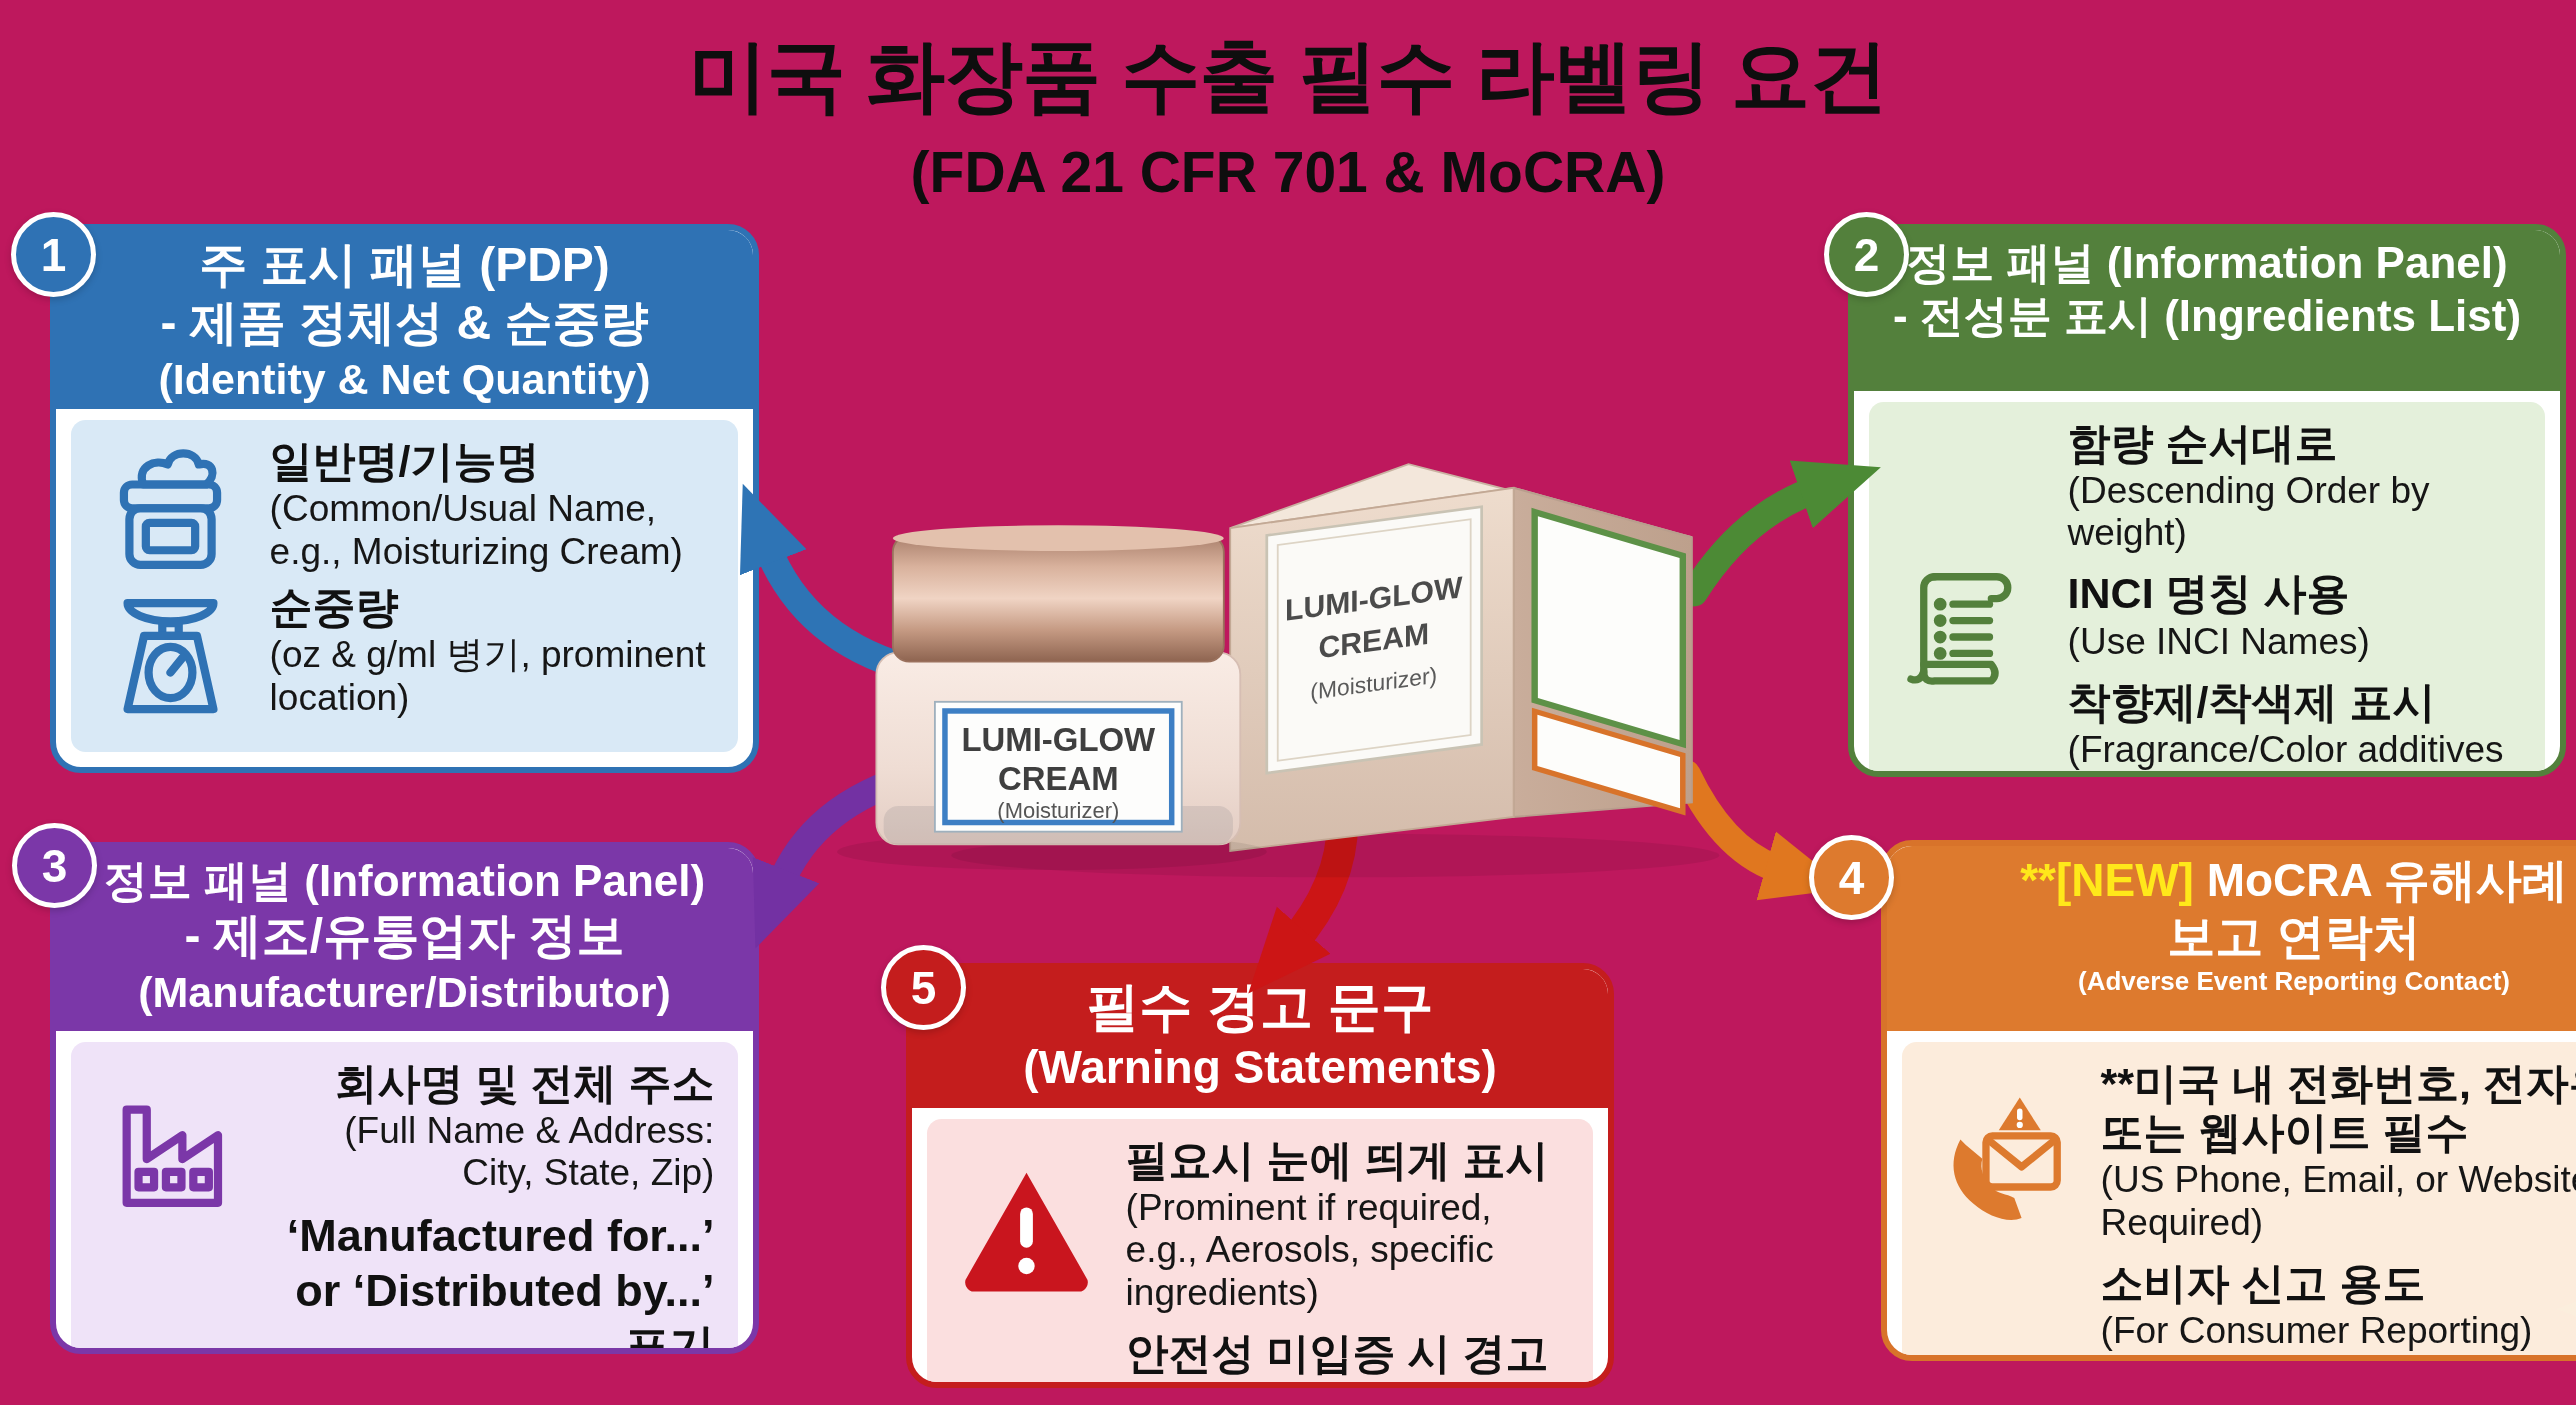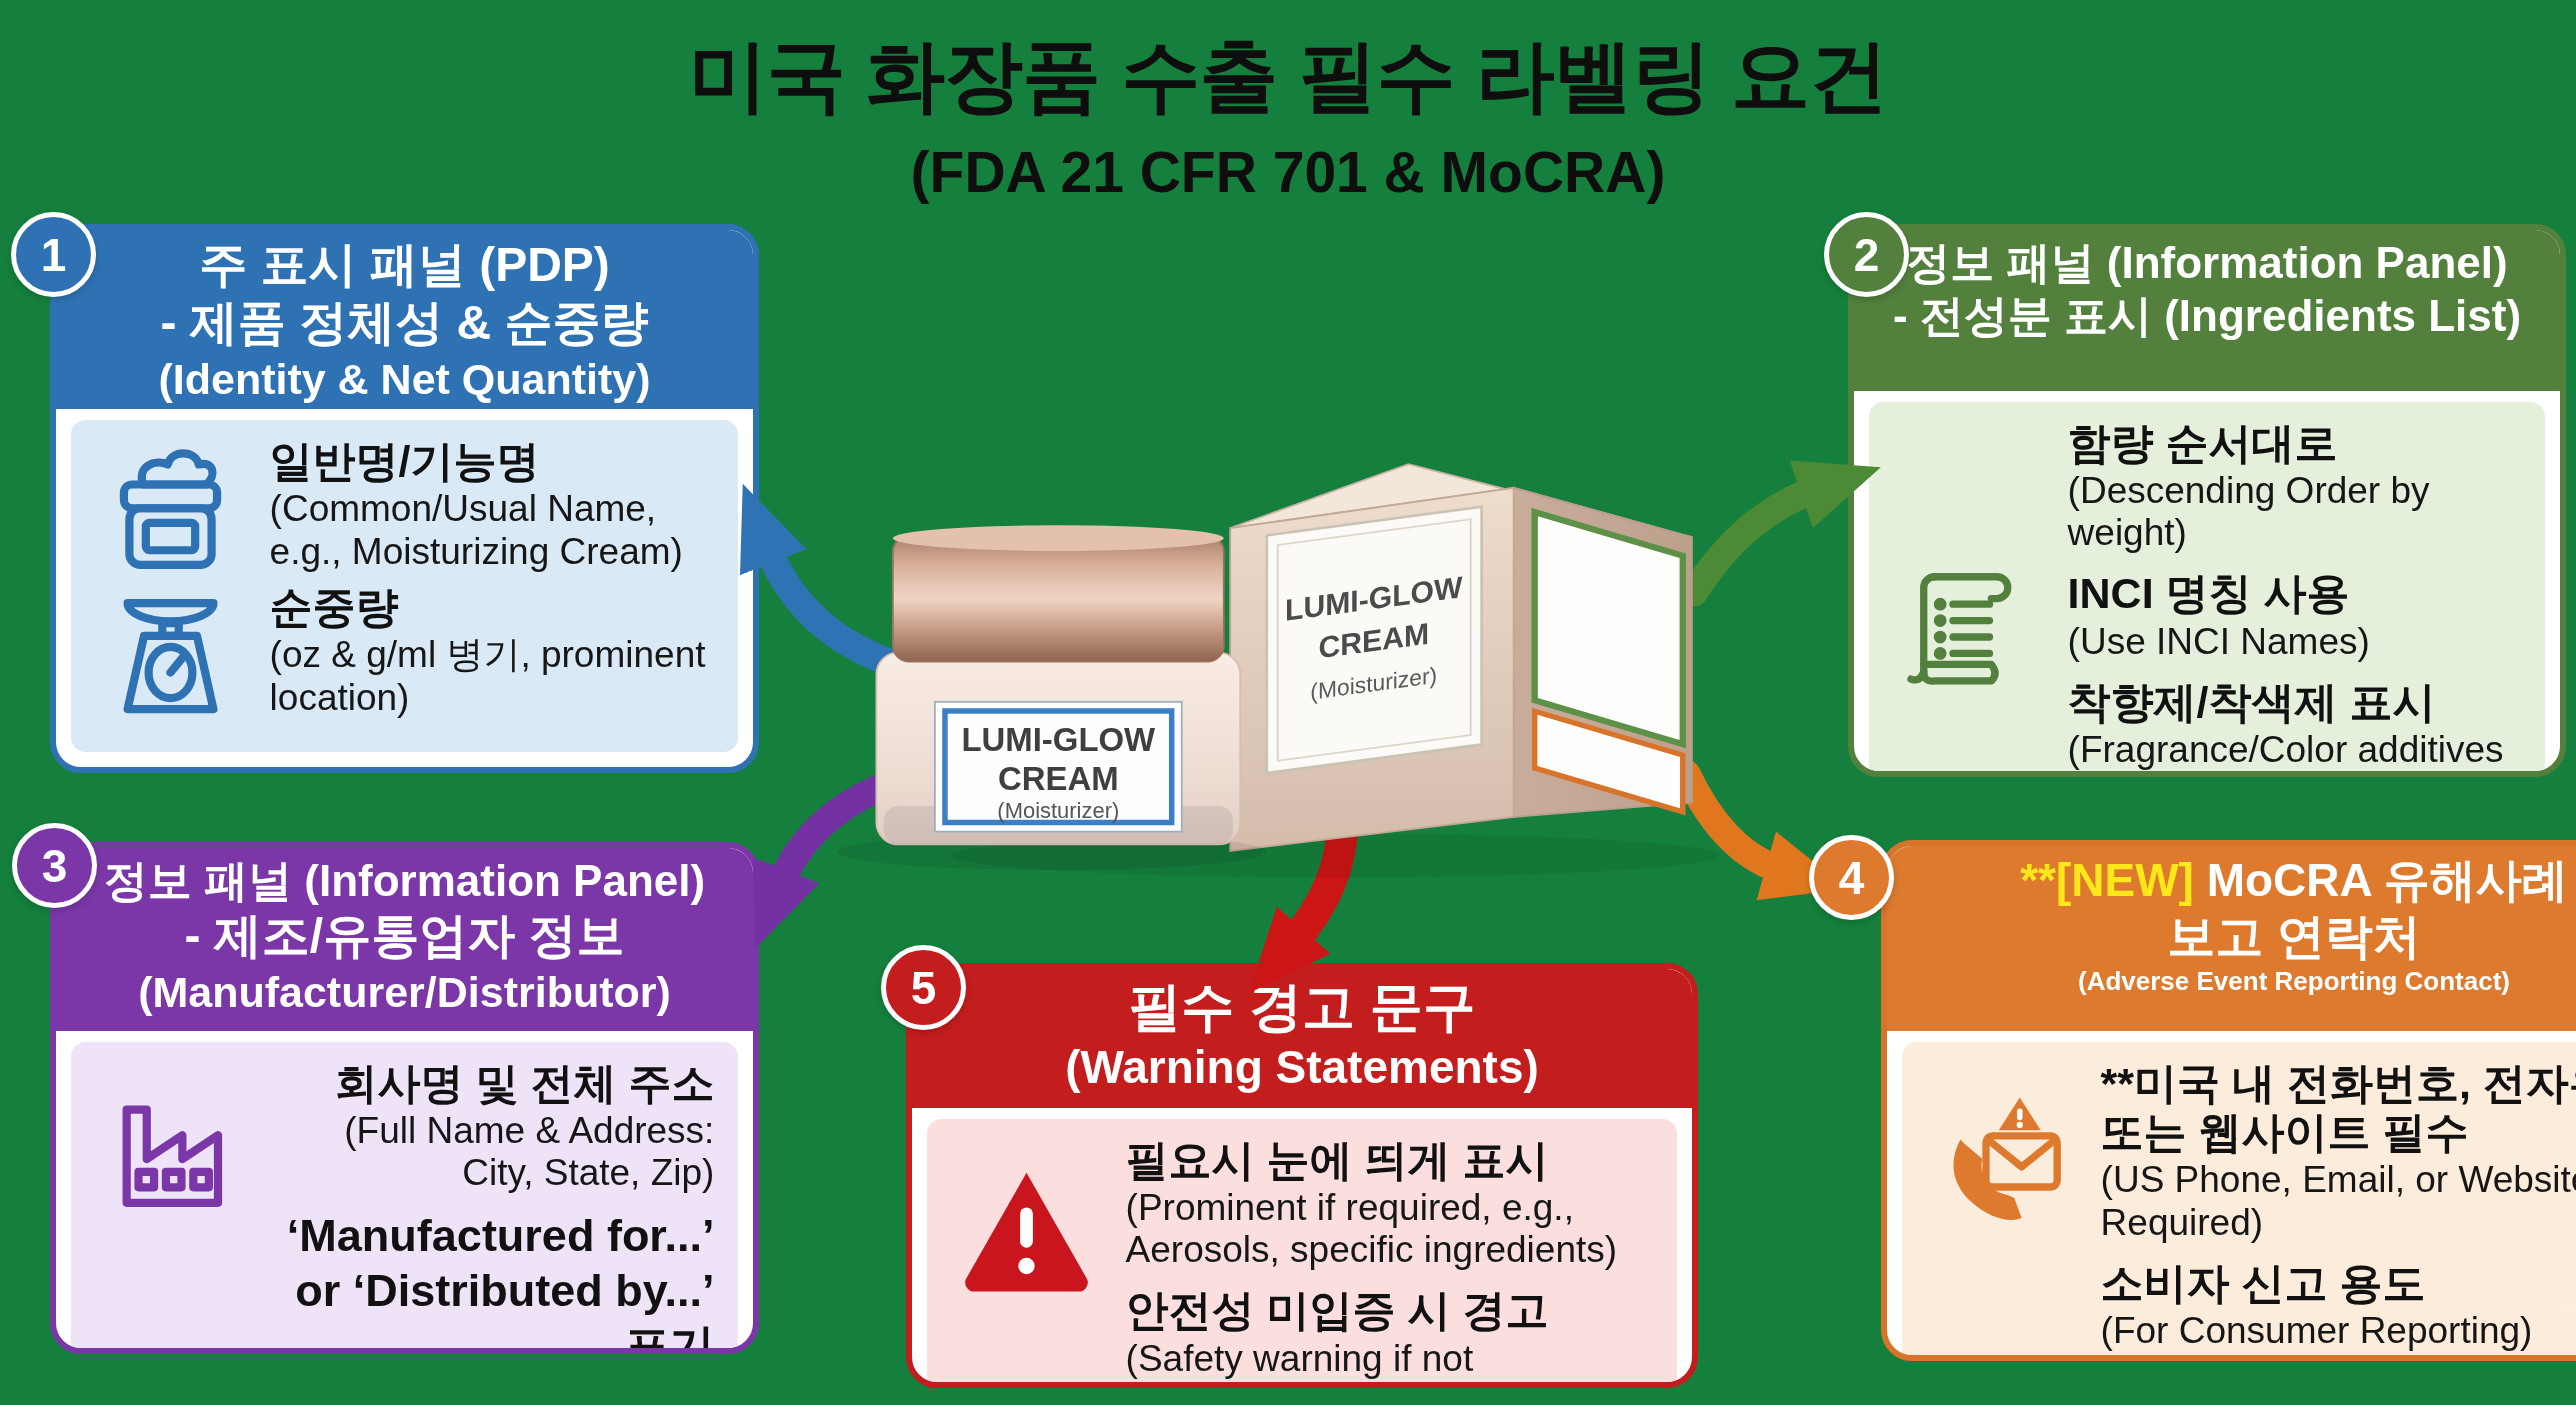--- a/index.html
+++ b/index.html
@@ -1,16 +1,16 @@
 <!DOCTYPE html>
 <html style="font-size:14.6px"><head>
 <meta charset="utf-8">
 <style>
   html,body{margin:0;padding:0;background:#e9e9e7;}
-  .canvas{position:relative;width:2576px;height:1405px;background:#15803d;overflow:hidden;
+  .canvas{position:relative;width:2576px;height:1405px;background:#be185d;overflow:hidden;
           font-family:"Liberation Sans","DejaVu Sans",sans-serif;}
 
   
   .title-block{position:absolute;top:24px;left:0;width:2576px;text-align:center;z-index:1;}
   .main-title{margin:0;font-size:79px;font-weight:800;color:#0e0e0e;letter-spacing:-0.9px;}
   .sub-title{margin:9.1px 0 0 0;font-size:57px;font-weight:800;color:#0e0e0e;}
 
   
   .infobox{position:absolute;border-radius:31px;display:flex;flex-direction:column;
            overflow:hidden;background:#ffffff;box-sizing:border-box;z-index:2;}
@@ -29,21 +29,21 @@
   #box1 .ib-body{background:#d9e9f6;}
   #box2{left:1848px;top:224px;width:718px;height:553px;border:6.4px solid #53803c;}
   #box2 .ib-header{background:#53803c;height:161px;}
   #box2 .ib-body{background:#e4f0db;}
   #box3{left:50px;top:842px;width:709px;height:512px;border:6.4px solid #7b37a8;}
   #box3 .ib-header{background:#7b37a8;height:183px;}
   #box3 .ib-body{background:#efe3f8;}
   #box4{left:1881px;top:840px;width:826px;height:521px;border:6.4px solid #d8732a;}
   #box4 .ib-header{background:#dd7a2e;height:185px;}
   #box4 .ib-body{background:#fcecdc;position:relative;}
-  #box5{left:906px;top:963px;width:792px;height:425px;border:6.4px solid #c41d1d;}
+  #box5{left:906px;top:963px;width:708px;height:425px;border:6.4px solid #c41d1d;}
   #box5 .ib-header{background:#c41d1d;height:139px;}
   #box5 .ib-body{background:#fbdfdf;}
 
   .hl{white-space:nowrap;}
   #box1 .l1,#box1 .l2{font-size:48px;} #box1 .l3{font-size:43px;}
   #box2 .l1,#box2 .l2{font-size:44px;}
   #box3 .l1{font-size:44px;} #box3 .l2{font-size:48px;} #box3 .l3{font-size:43px;}
   #box4 .l1{font-size:46px;} #box4 .l2{font-size:48px;} #box4 .l3{font-size:26px;}
   #box5 .l1{font-size:53px;} #box5 .l2{font-size:46px;}
   .new-tag{color:#ffe81a;}

